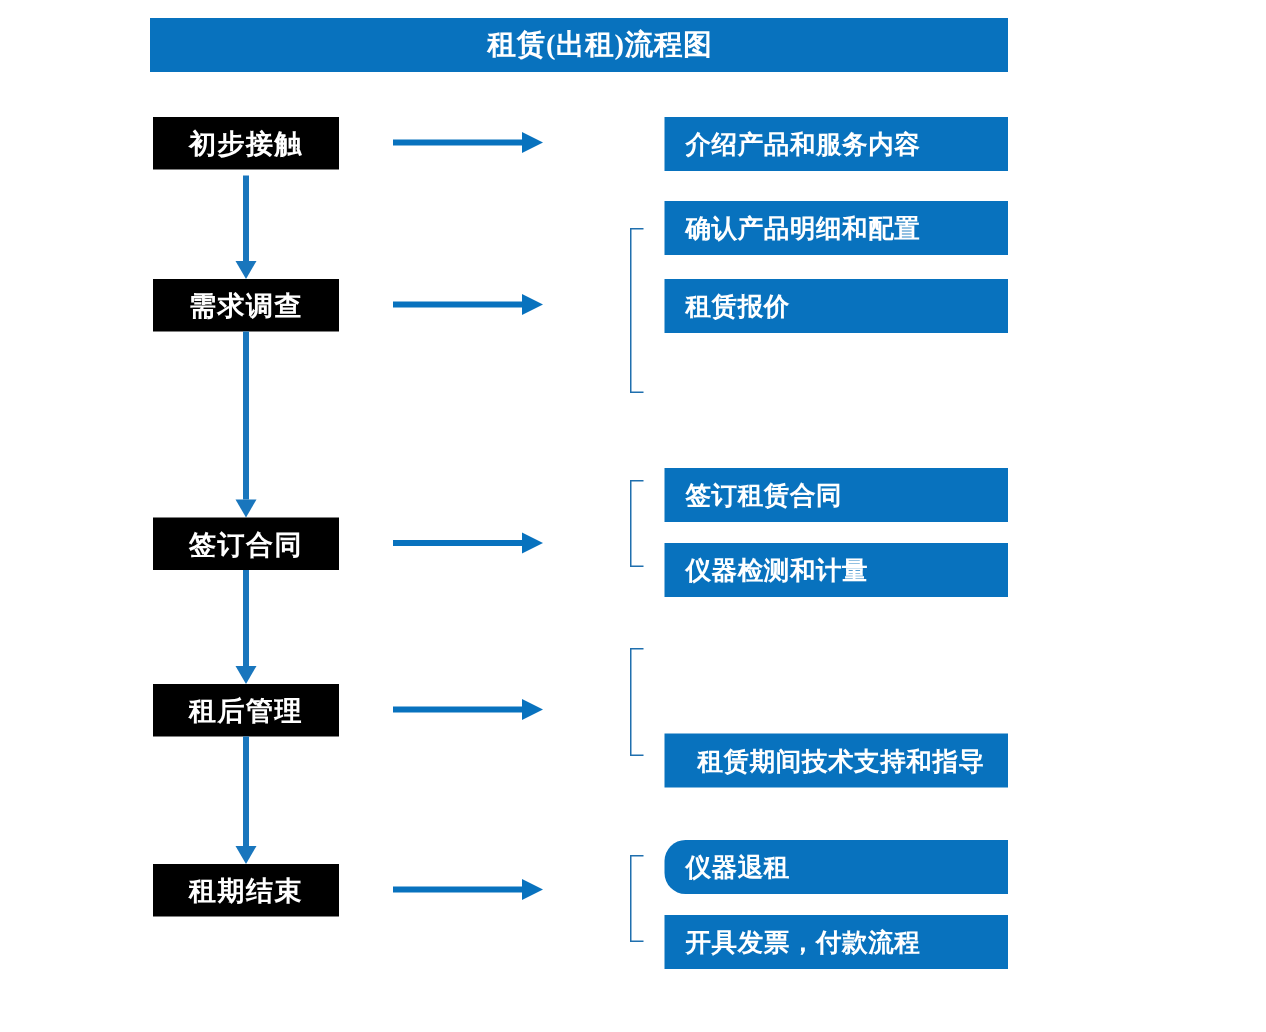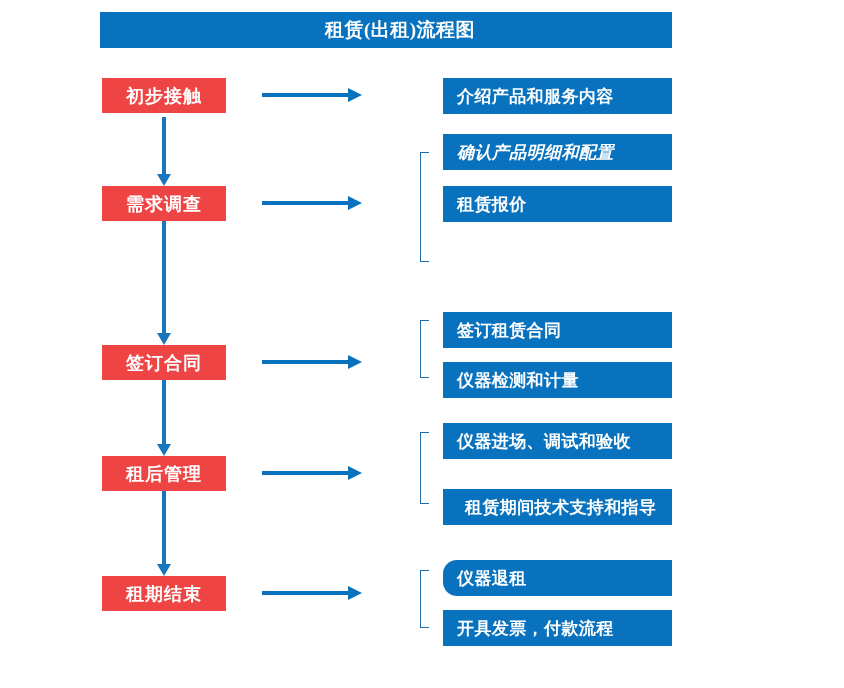--- a/index.html
+++ b/index.html
@@ -35,21 +35,21 @@
     font-weight: bold;
     letter-spacing: 0.5px;
   }
 
   
   .stage-box {
     position: absolute;
     left: 102px;
     width: 124px;
     height: 35px;
-    background: #ef4444;
+    background: #000000;
     color: #ffffff;
     display: flex;
     align-items: center;
     justify-content: center;
     font-size: 18px;
     font-weight: bold;
     letter-spacing: 1px;
   }
 
   
@@ -148,21 +148,21 @@
     <div class="shaft" style="height:57px;"></div>
     <div class="head" style="top:57px;"></div>
   </div>
 
   <div class="stage-box" style="top:186px;">需求调查</div>
   <div class="h-arrow" style="top:196px;">
     <div class="shaft"></div>
     <div class="head"></div>
   </div>
   <div class="bracket" style="top:152px; height:110px;"></div>
-  <div class="detail-box" style="top:134px;font-style:italic;">确认产品明细和配置</div>
+  <div class="detail-box" style="top:134px;">确认产品明细和配置</div>
   <div class="detail-box" style="top:186px;">租赁报价</div>
 
   <div class="v-arrow" style="top:221px; height:124px;">
     <div class="shaft" style="height:112px;"></div>
     <div class="head" style="top:112px;"></div>
   </div>
 
   <div class="stage-box" style="top:345px;">签订合同</div>
   <div class="h-arrow" style="top:355px;">
     <div class="shaft"></div>
@@ -176,21 +176,20 @@
     <div class="shaft" style="height:64px;"></div>
     <div class="head" style="top:64px;"></div>
   </div>
 
   <div class="stage-box" style="top:456px;">租后管理</div>
   <div class="h-arrow" style="top:466px;">
     <div class="shaft"></div>
     <div class="head"></div>
   </div>
   <div class="bracket" style="top:432px; height:72px;"></div>
-  <div class="detail-box" style="top:423px;">仪器进场、调试和验收</div>
   <div class="detail-box" style="top:489px;padding-left:22px;">租赁期间技术支持和指导</div>
 
   <div class="v-arrow" style="top:491px; height:85px;">
     <div class="shaft" style="height:73px;"></div>
     <div class="head" style="top:73px;"></div>
   </div>
 
   <div class="stage-box" style="top:576px;">租期结束</div>
   <div class="h-arrow" style="top:586px;">
     <div class="shaft"></div>

